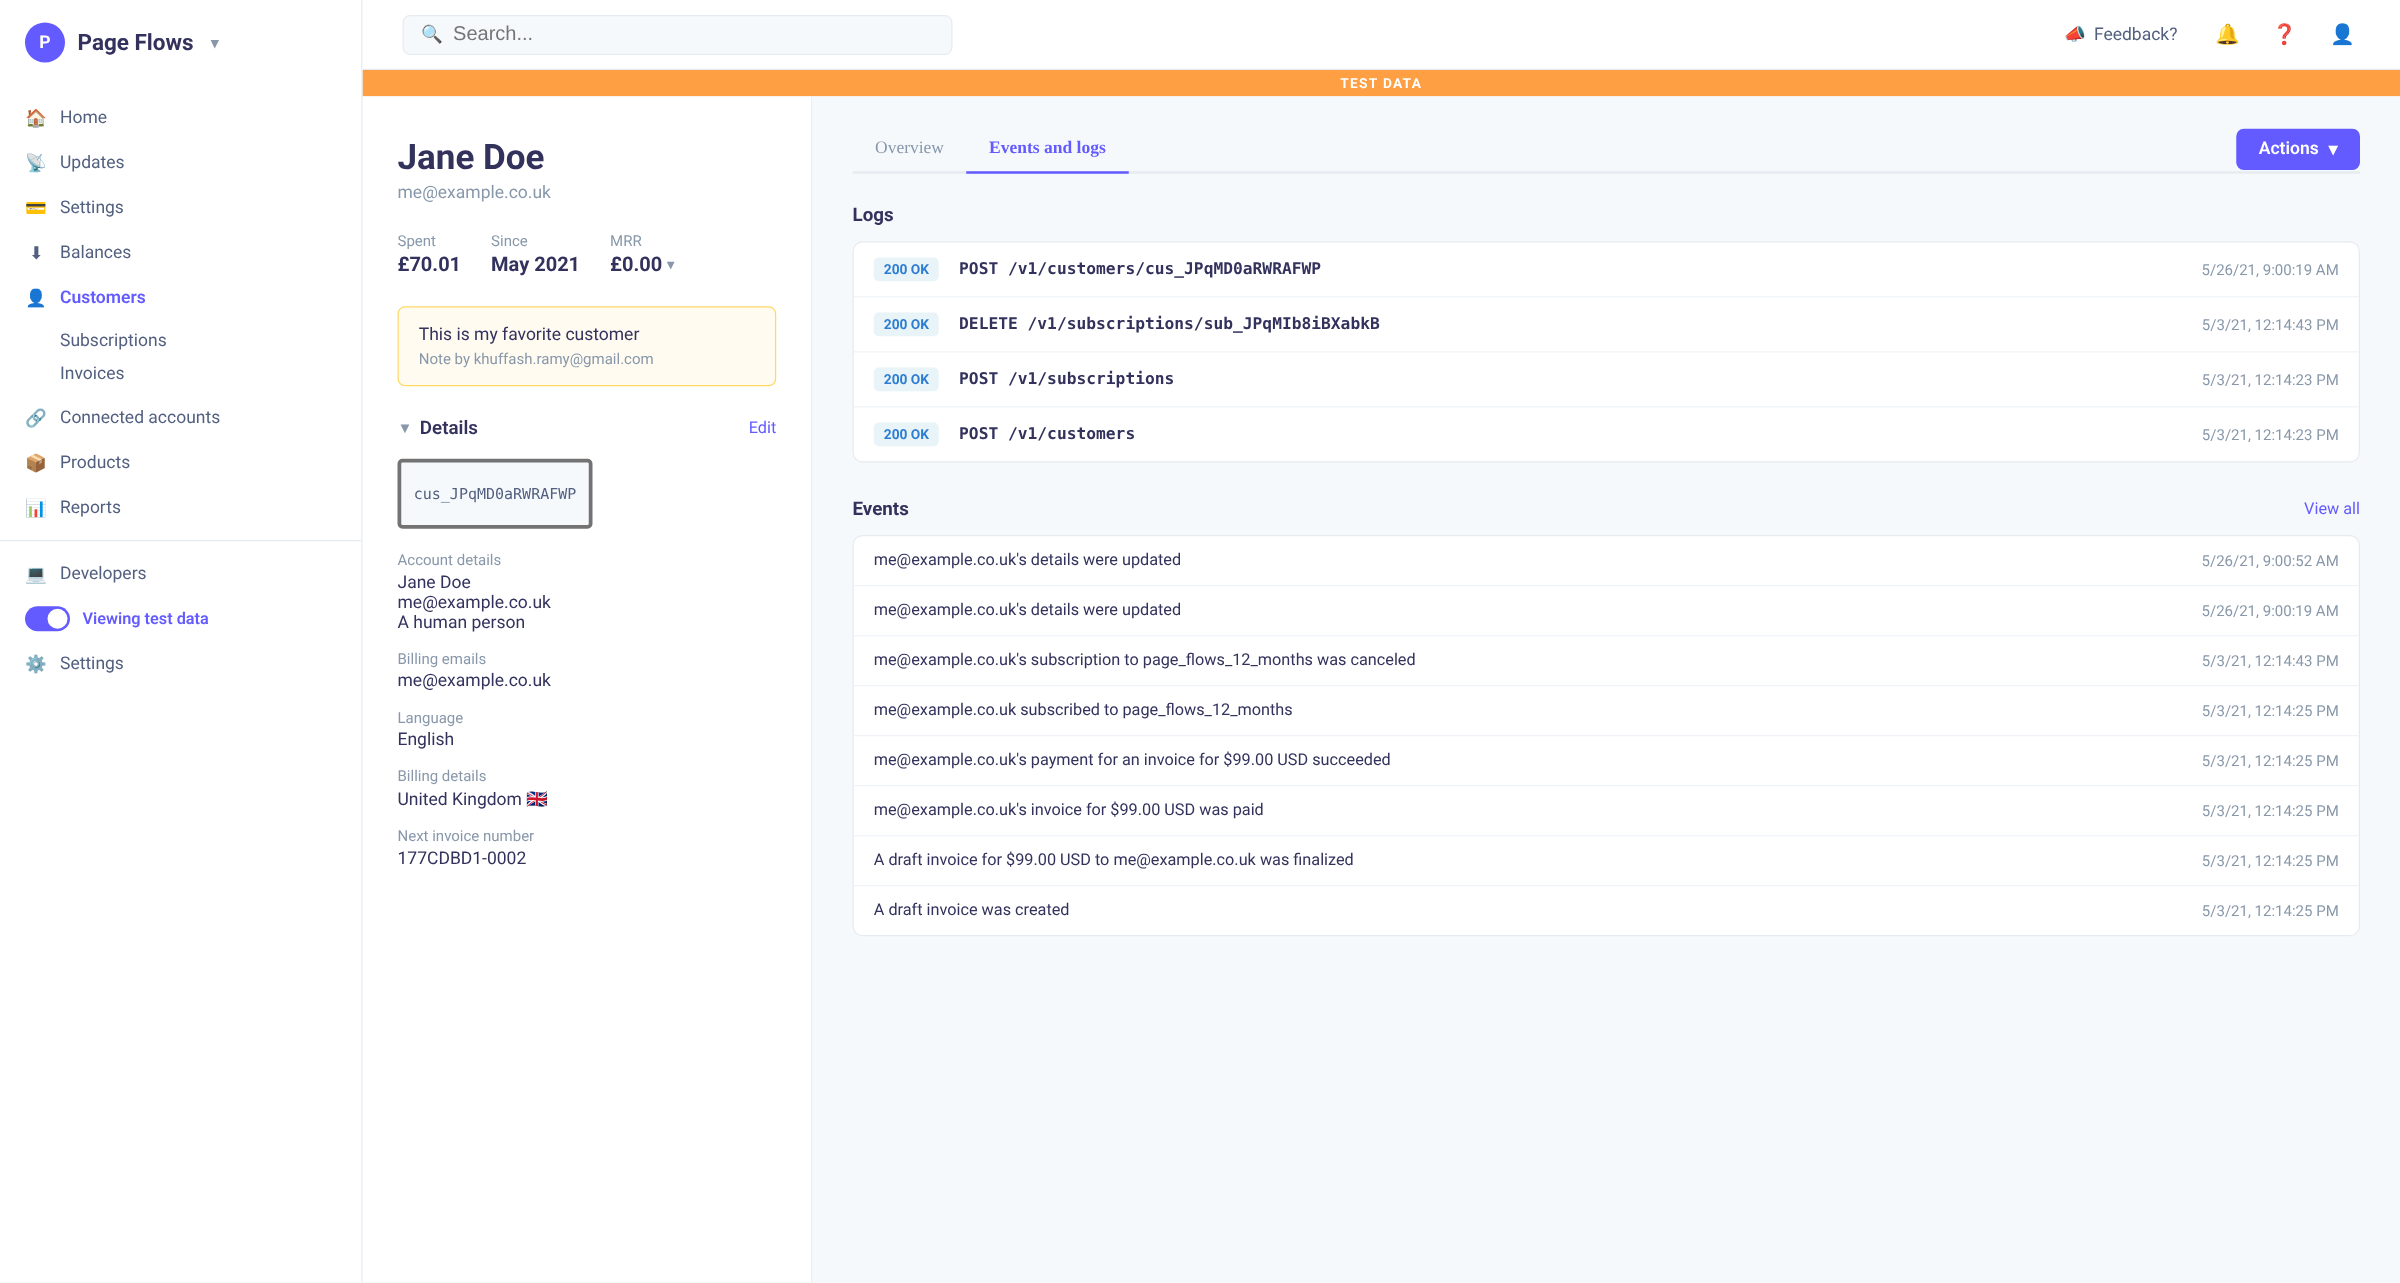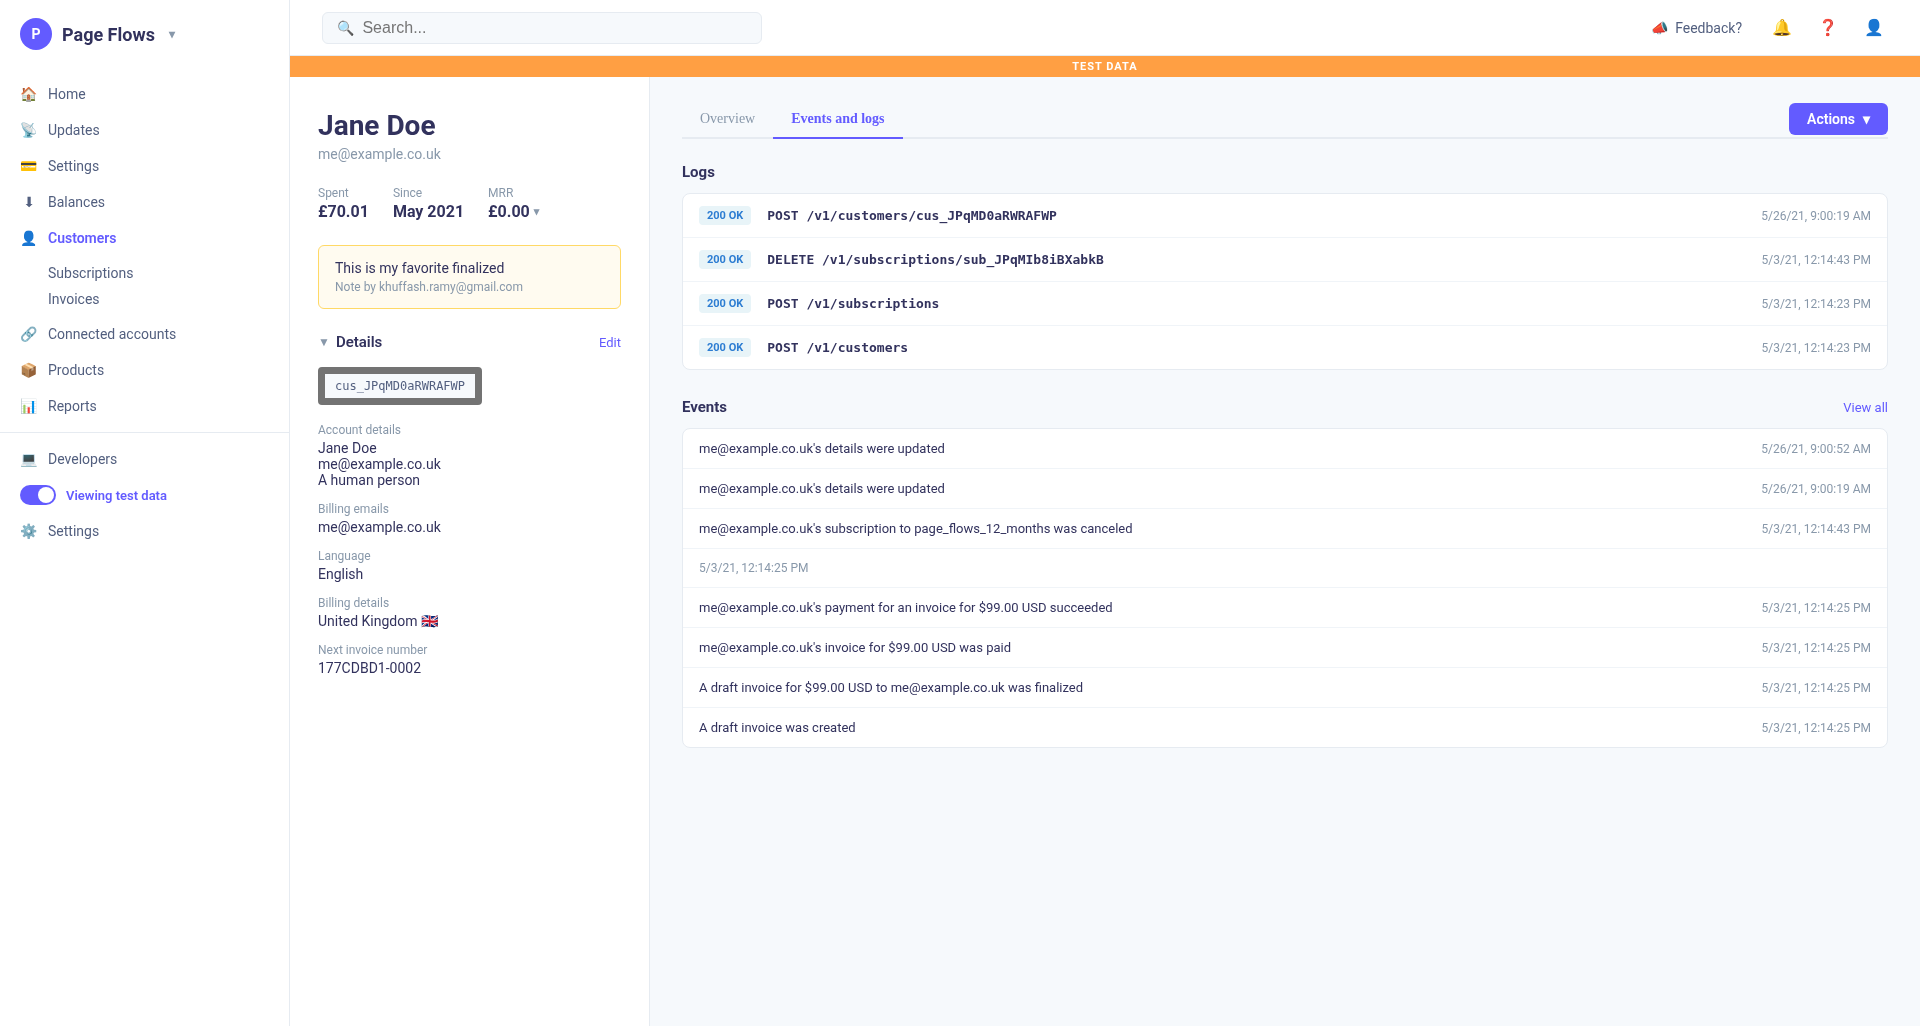--- a/index.html
+++ b/index.html
@@ -48,21 +48,21 @@
     .stat-label { font-size: 12px; color: #8898aa; }
     .stat-value { font-size: 16px; font-weight: 700; color: #32325d; }
     .stat-value.mrr { display: flex; align-items: center; gap: 4px; }
     .note-box { background: #fffbf0; border: 1px solid #ffd966; border-radius: 6px; padding: 14px 16px; margin-bottom: 24px; }
     .note-text { font-size: 14px; color: #32325d; margin-bottom: 4px; }
     .note-by { font-size: 12px; color: #8898aa; }
     .section-header { display: flex; align-items: center; justify-content: space-between; margin-bottom: 16px; }
     .section-title { display: flex; align-items: center; gap: 6px; font-size: 15px; font-weight: 600; color: #32325d; }
     .section-chevron { color: #8898aa; font-size: 12px; }
     .edit-link { color: #635bff; font-size: 13px; cursor: pointer; }
-    .customer-id-badge { background: #f6f9fc; border: 7px solid #737373; border-radius: 4px; padding: 5px 10px; font-size: 12px; font-family: monospace; color: #525f7f; display: inline-block; margin-bottom: 18px; }
+    .customer-id-badge { background: #f6f9fc; border: 3px solid #737373; border-radius: 4px; padding: 18px 10px; font-size: 12px; font-family: monospace; color: #525f7f; display: inline-block; margin-bottom: 18px; }
     .detail-row { margin-bottom: 14px; }
     .detail-label { font-size: 12px; color: #8898aa; margin-bottom: 3px; }
     .detail-value { font-size: 14px; color: #32325d; }
     .flag { display: inline; }
 
     
     .right-panel { flex: 1; padding: 24px 32px; overflow-y: auto; background: #f6f9fc; }
     .tab-bar { display: flex; align-items: center; gap: 0; margin-bottom: 24px; border-bottom: 2px solid #e6ebf1; }
     .tab { padding: 10px 18px; cursor: pointer; font-size: 14px; color: #8898aa; border-bottom: 2px solid transparent; margin-bottom: -2px; font-family: Liberation Serif, serif; }
     .tab.active { color: #635bff; border-bottom-color: #635bff; font-weight: 600; }
@@ -186,21 +186,21 @@
         <div class="stat-item">
           <span class="stat-label">MRR</span>
           <span class="stat-value mrr">
             <span>£0.00</span>
             <span style="font-size:11px;color:#8898aa;">▾</span>
           </span>
         </div>
       </div>
 
       <div class="note-box">
-        <div class="note-text">This is my favorite finalized</div>
+        <div class="note-text">This is my favorite customer</div>
         <div class="note-by">Note by khuffash.ramy@gmail.com</div>
       </div>
 
       <div class="section-header">
         <div class="section-title">
           <span class="section-chevron">▼</span>
           <span>Details</span>
         </div>
         <span class="edit-link">Edit</span>
       </div>
@@ -285,20 +285,21 @@
   </div>
           <div class="event-row">
     <span class="event-text">me@example.co.uk's details were updated</span>
     <span class="event-time">5/26/21, 9:00:19 AM</span>
   </div>
           <div class="event-row">
     <span class="event-text">me@example.co.uk's subscription to page_flows_12_months was canceled</span>
     <span class="event-time">5/3/21, 12:14:43 PM</span>
   </div>
           <div class="event-row">
+    <span class="event-text">me@example.co.uk subscribed to page_flows_12_months</span>
     <span class="event-time">5/3/21, 12:14:25 PM</span>
   </div>
           <div class="event-row">
     <span class="event-text">me@example.co.uk's payment for an invoice for $99.00 USD succeeded</span>
     <span class="event-time">5/3/21, 12:14:25 PM</span>
   </div>
           <div class="event-row">
     <span class="event-text">me@example.co.uk's invoice for $99.00 USD was paid</span>
     <span class="event-time">5/3/21, 12:14:25 PM</span>
   </div>

